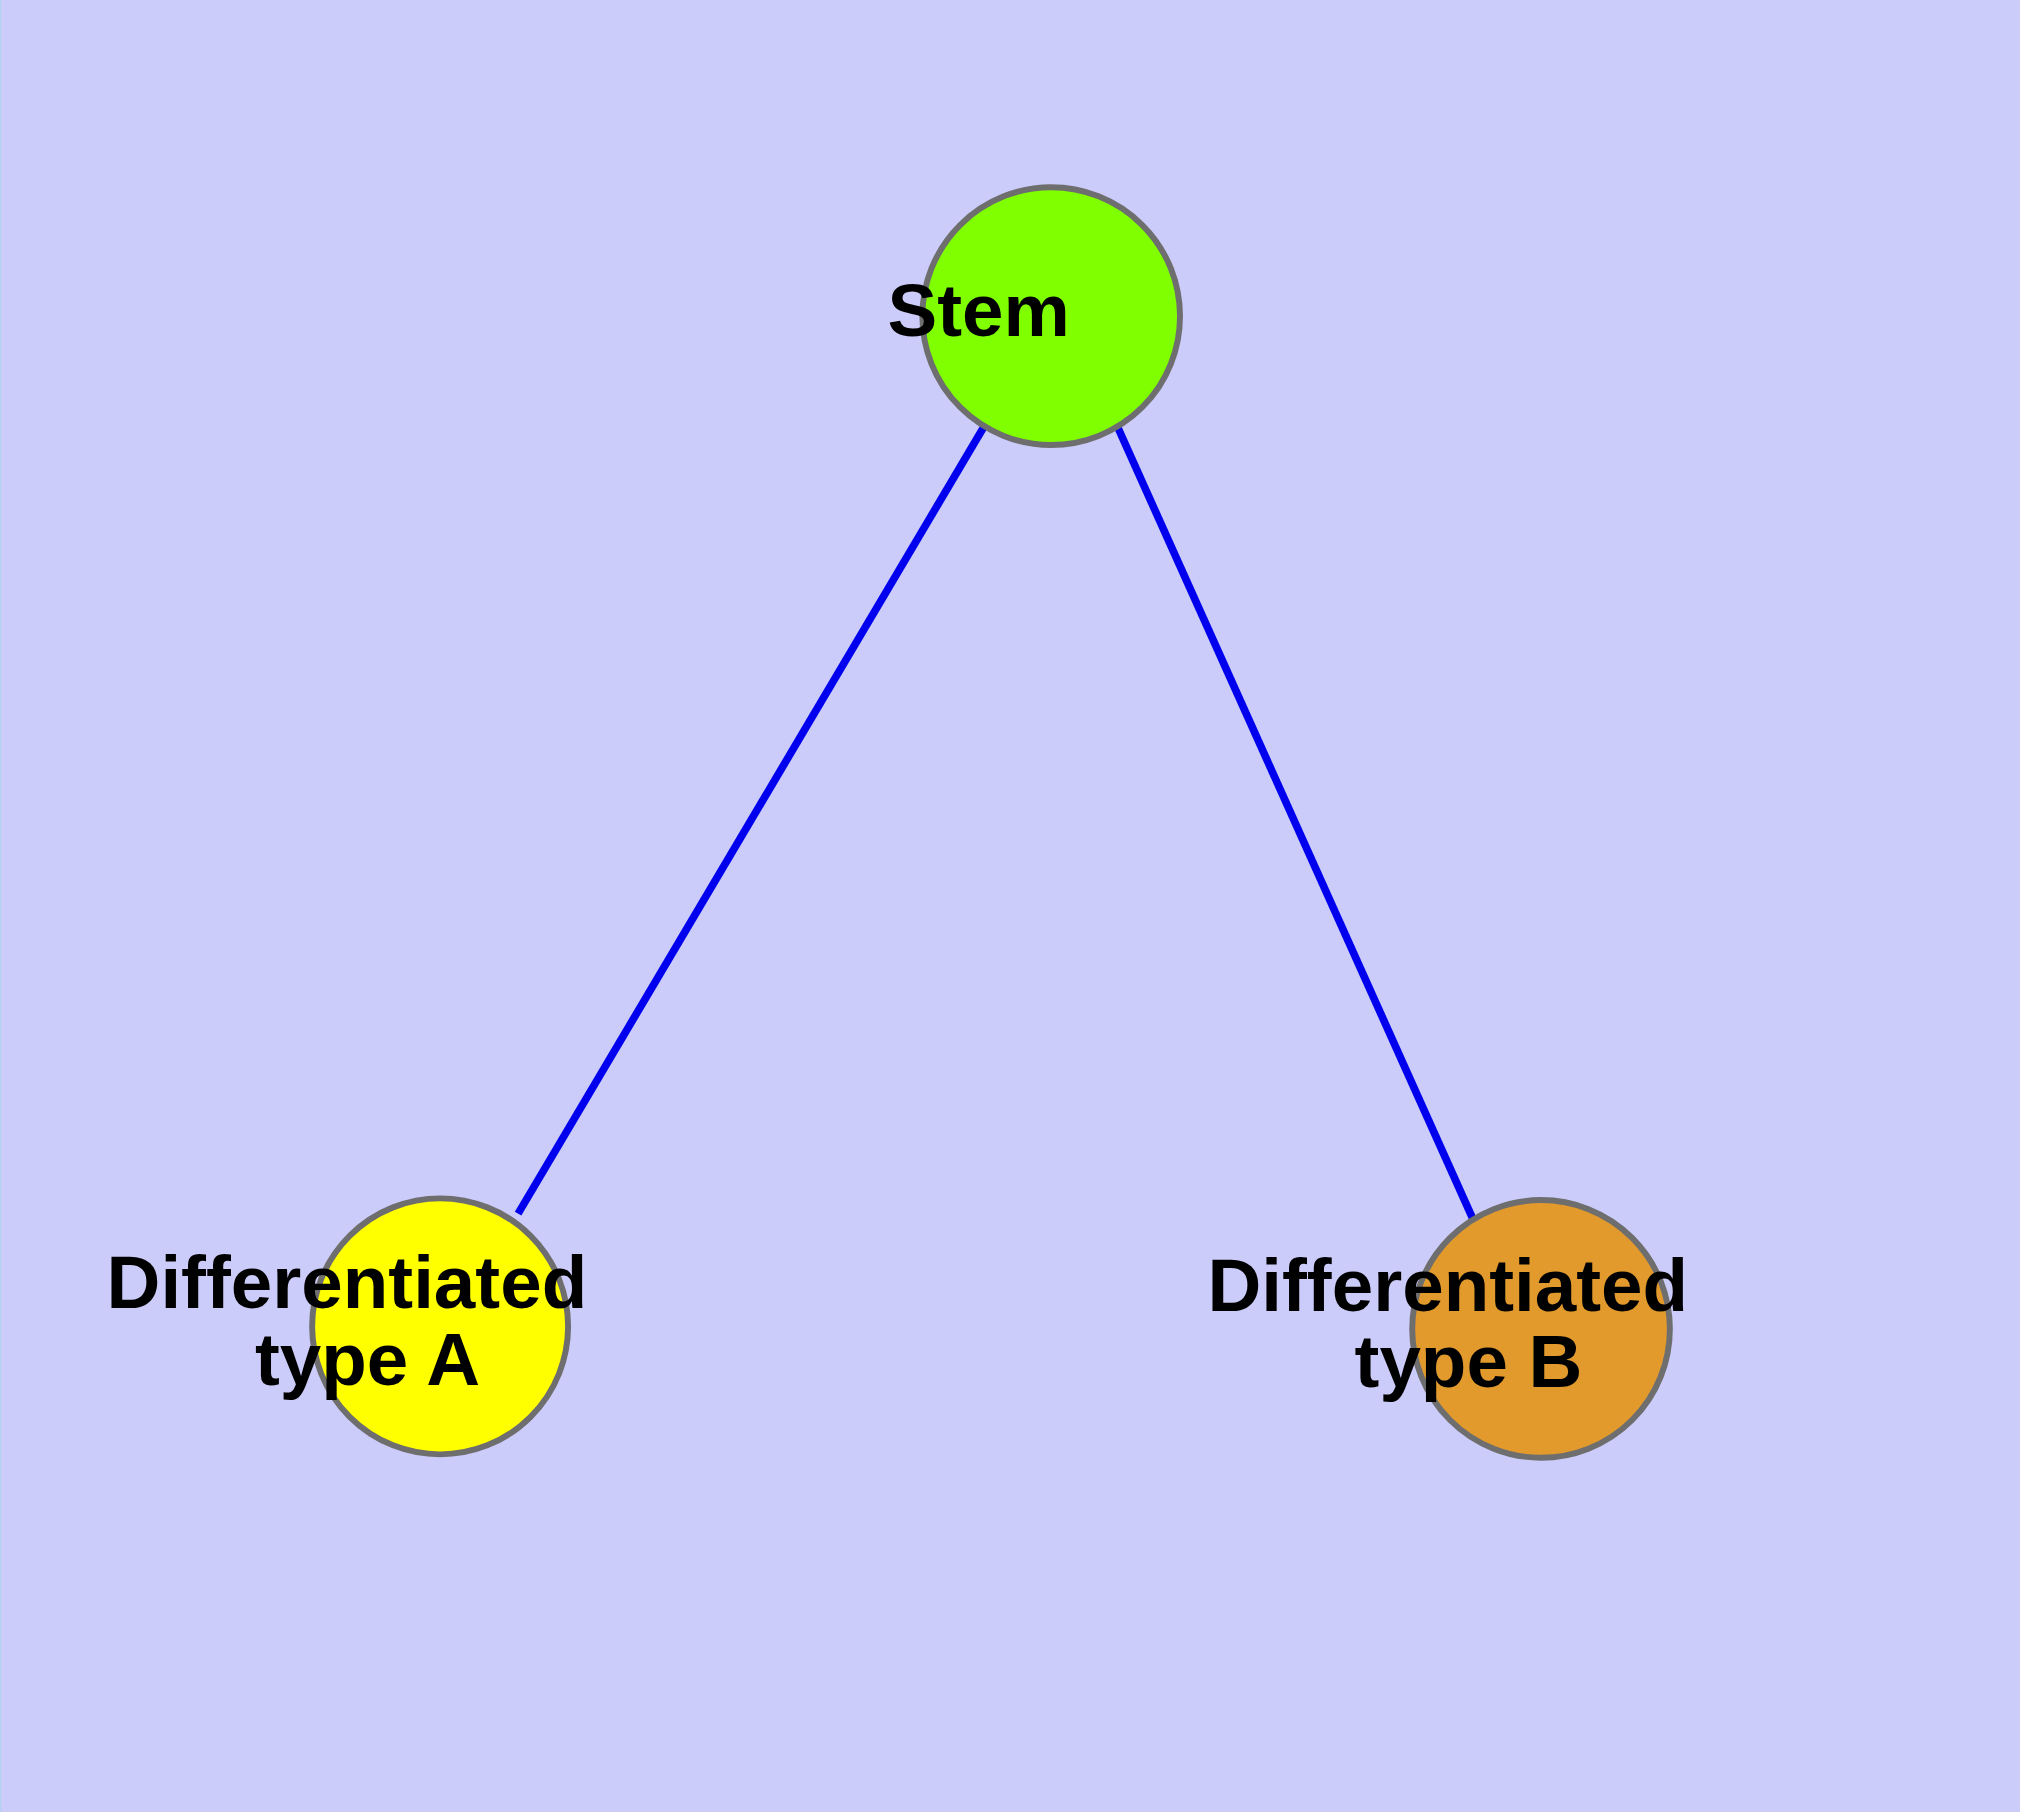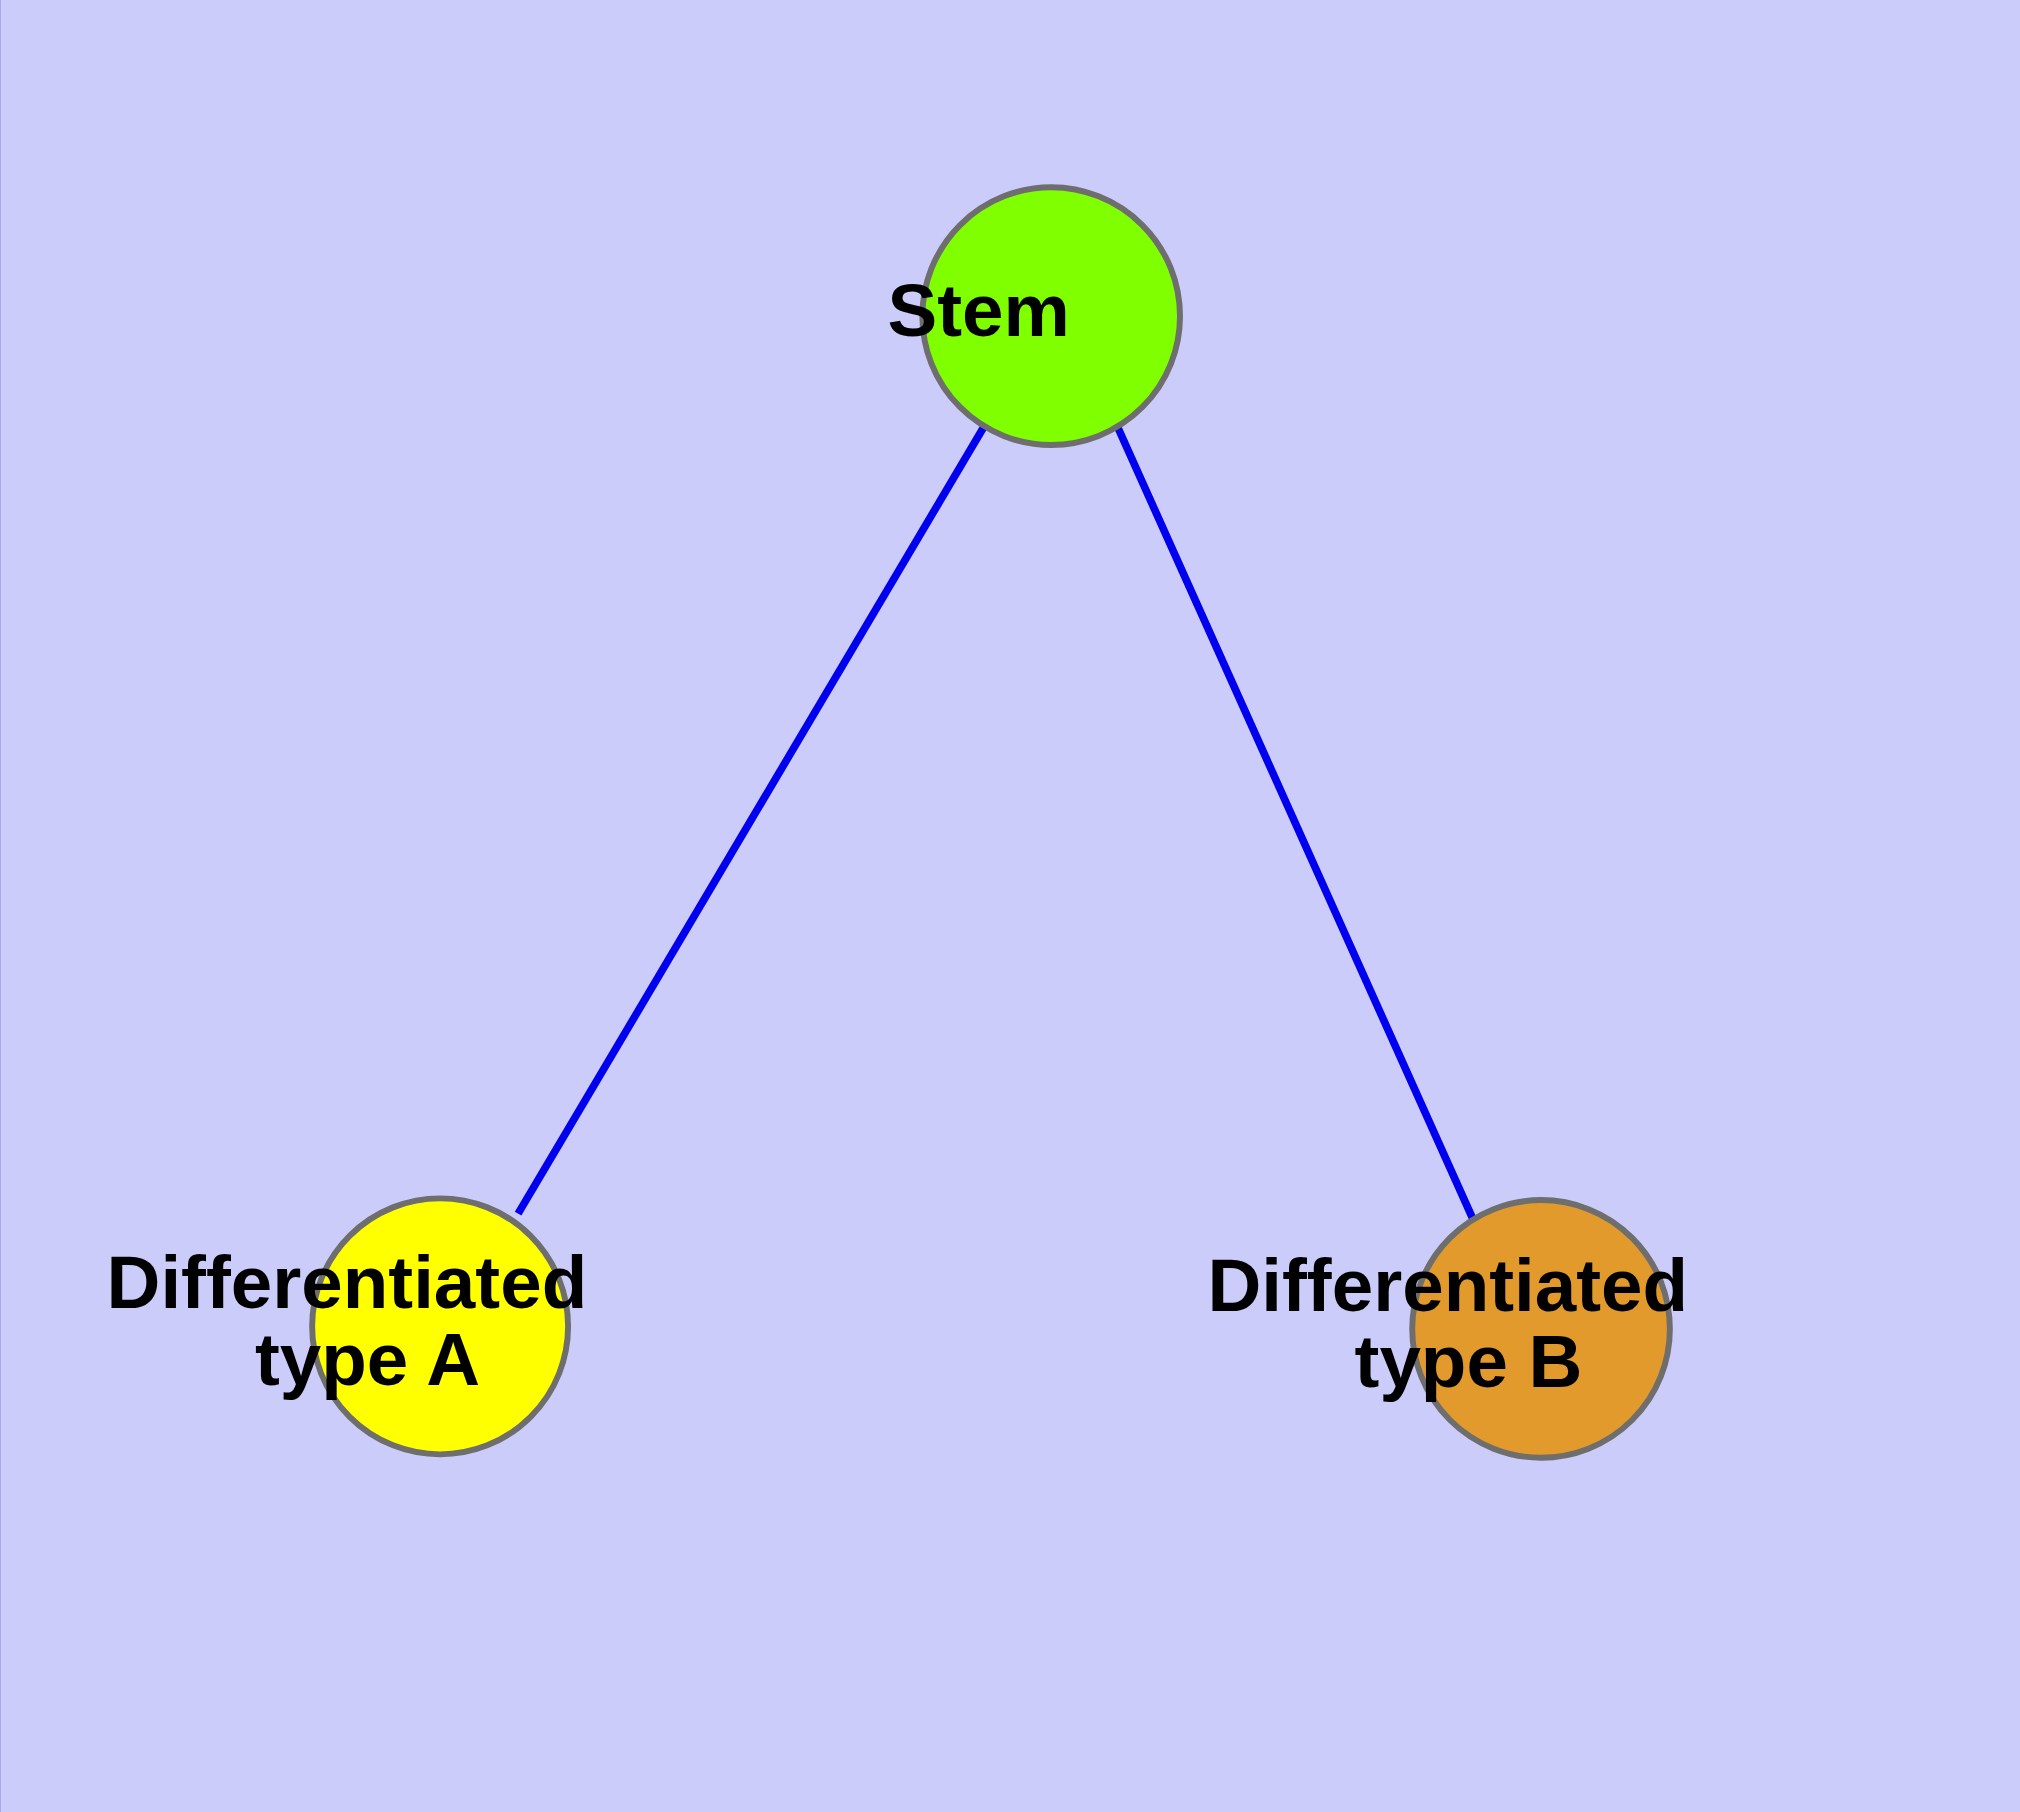--- a/index.html
+++ b/index.html
@@ -45,21 +45,21 @@
   .label-stem {
     font-size: 88px;
   }
   .label-leaf {
     font-size: 88px;
   }
 </style>
 </head>
 <body style="background: rgb(204, 204, 250);">
 
-<div id="canvas" style="width: 2021px; height: 1812px; background: #1d4ed8;">
+<div id="canvas" style="width: 2021px; height: 1812px; background: #5eead4;">
   <svg id="graph-svg" viewBox="0 0 2384 2138" width="2021" height="1812">
 
     <rect id="bg-rect" x="0" y="0" width="2384" height="2138" fill="#ccccfa"></rect>
 
     <g id="edges-group">
       <line class="edge-line" id="edge-0" x1="1161" y1="503" x2="611" y2="1432" stroke="#0000ee" stroke-width="9"></line>
       <line class="edge-line" id="edge-1" x1="1318" y1="503" x2="1737" y2="1437" stroke="#0000ee" stroke-width="9"></line>
     </g>
 
     <g id="circles-group">

